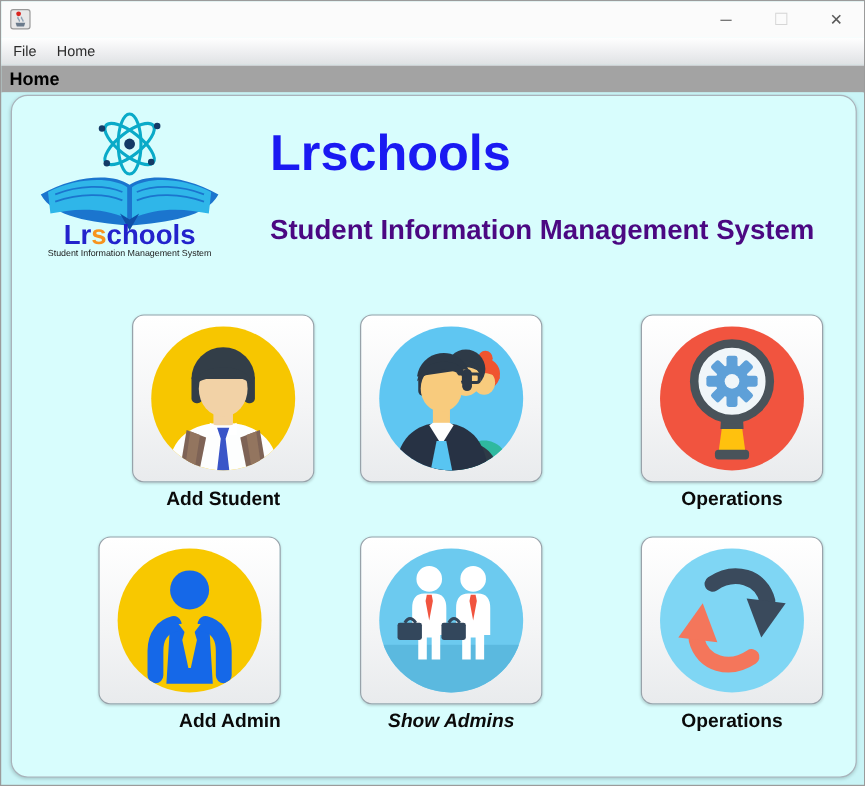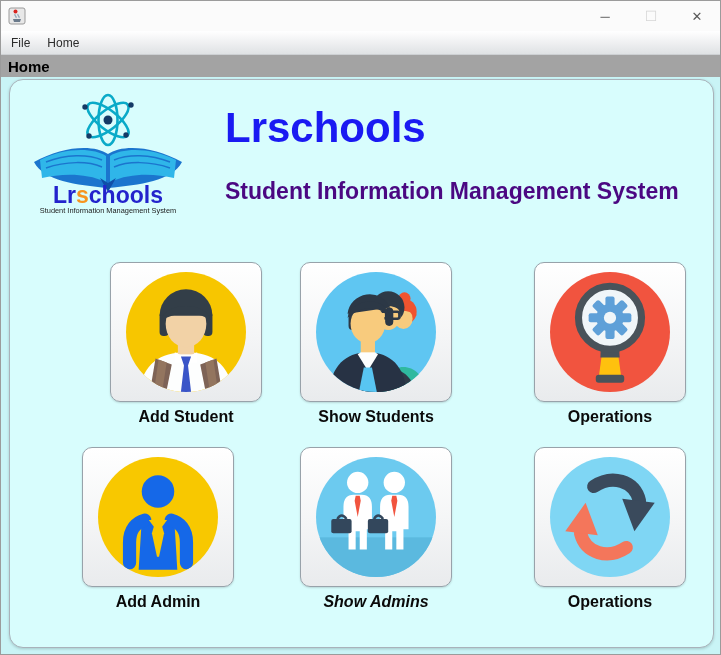--- a/index.html
+++ b/index.html
@@ -34,21 +34,21 @@
   .page-subtitle{position:absolute;left:215px;top:98px;font-size:23px;font-weight:bold;
     color:#4b0882;}
   
   .tile{position:absolute;width:152px;text-align:center;}
   .tile-btn{width:152px;height:140px;box-sizing:border-box;border:1px solid #98a2aa;
     border-radius:10px;background:linear-gradient(#ffffff,#f4f5f6 55%,#e9ebed);
     box-shadow:inset 0 1px 0 #ffffff,0 1px 2px rgba(0,0,0,.15);
     display:flex;align-items:center;justify-content:center;padding:0;cursor:pointer;}
   .tile-label{margin-top:6px;font-size:16px;font-weight:bold;color:#0a0a0a;}
   .c1r1{left:72px;top:182px;padding-left:28px;} .c2r1{left:290px;top:182px;} .c3r1{left:524px;top:182px;}
-  .c1r2{left:72px;top:367px;} .c2r2{left:290px;top:367px;font-style:italic;} .c3r2{left:524px;top:367px;}
+  .c1r2{left:72px;top:367px;text-align:right;} .c2r2{left:290px;top:367px;font-style:italic;} .c3r2{left:524px;top:367px;}
   svg{display:block;}
   .logo-brand{font-family:"Liberation Sans",sans-serif;}
 </style>
 </head>
 <body>
 
 <div class="window">
 
   <div class="titlebar">
     <svg class="app-icon" viewBox="0 0 18 18">
@@ -172,21 +172,20 @@
               <path d="M48,95 L56,95 L61,120 L43,120 Z" fill="#58c5f2"></path>
               <rect x="45" y="66" width="14" height="14" fill="#f8cb7d"></rect>
               <rect x="33" y="38" width="8" height="20" rx="4" fill="#2c3846"></rect>
               <rect x="69" y="36" width="8" height="18" rx="4" fill="#2c3846"></rect>
               <ellipse cx="52" cy="52" rx="17" ry="19" fill="#f8cb7d"></ellipse>
               <path d="M32,42 a22,22 0 0 1 42,-6 Z" fill="#2c3846"></path>
               <path d="M32,46 C36,26 70,24 73,44 C58,32 44,36 32,46 Z" fill="#2c3846"></path>
             </g>
           </svg>
         </button>
-        <div class="tile-label">Show Students</div>
       </div>
 
       <div class="tile c3r1">
         <button class="tile-btn">
           <svg width="122" height="122" viewBox="0 0 120 120">
             <defs>
                 <clipPath id="cp3">
                   <circle cx="60" cy="60" r="59"></circle>
                 </clipPath>
               </defs>

